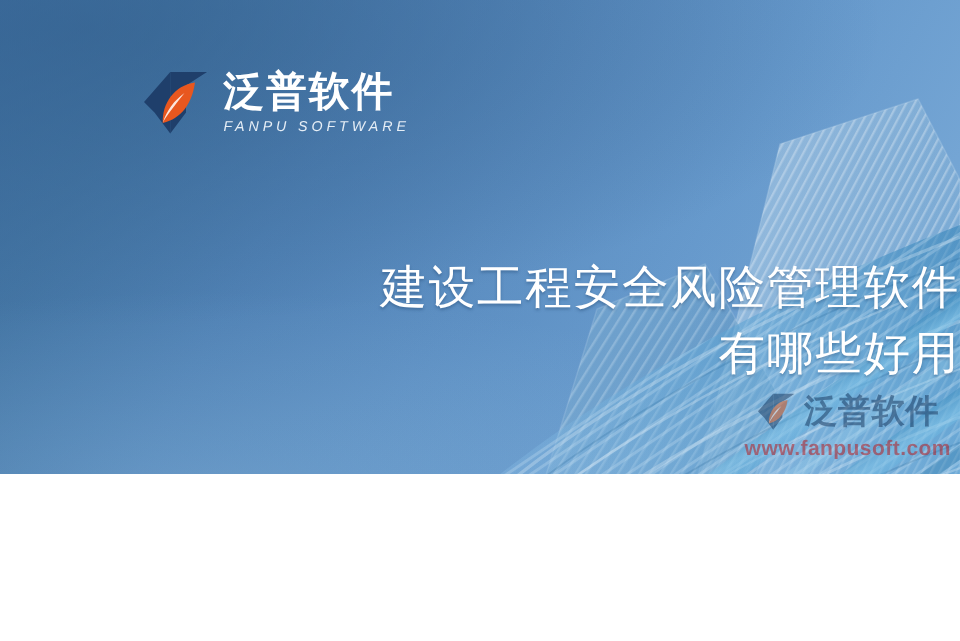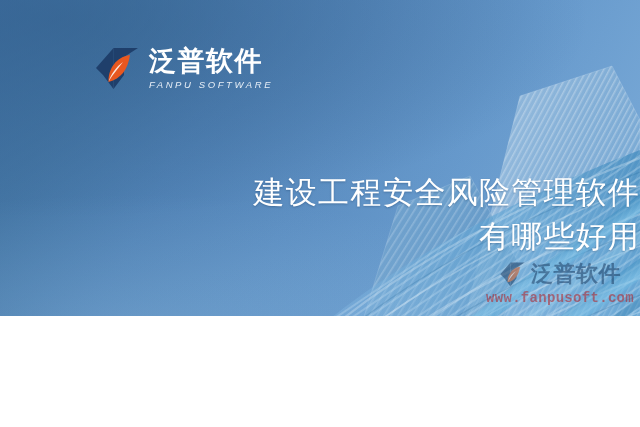--- a/index.html
+++ b/index.html
@@ -135,21 +135,21 @@
   .wm-cn {
     font-family: "Liberation Sans", "DejaVu Sans", sans-serif;
     font-size: 22px;
     font-weight: 700;
     color: #1d3f66;
     letter-spacing: 0.5px;
     white-space: nowrap;
   }
   .wm-url {
     margin-top: 1px;
-    font-family: Liberation Mono, monospace;
+    font-family: Liberation Sans, sans-serif;
     font-size: 14px;
     font-weight: 700;
     color: #b41f24;
     letter-spacing: 0.3px;
     white-space: nowrap;
   }
 </style>
 </head>
 <body>
 

